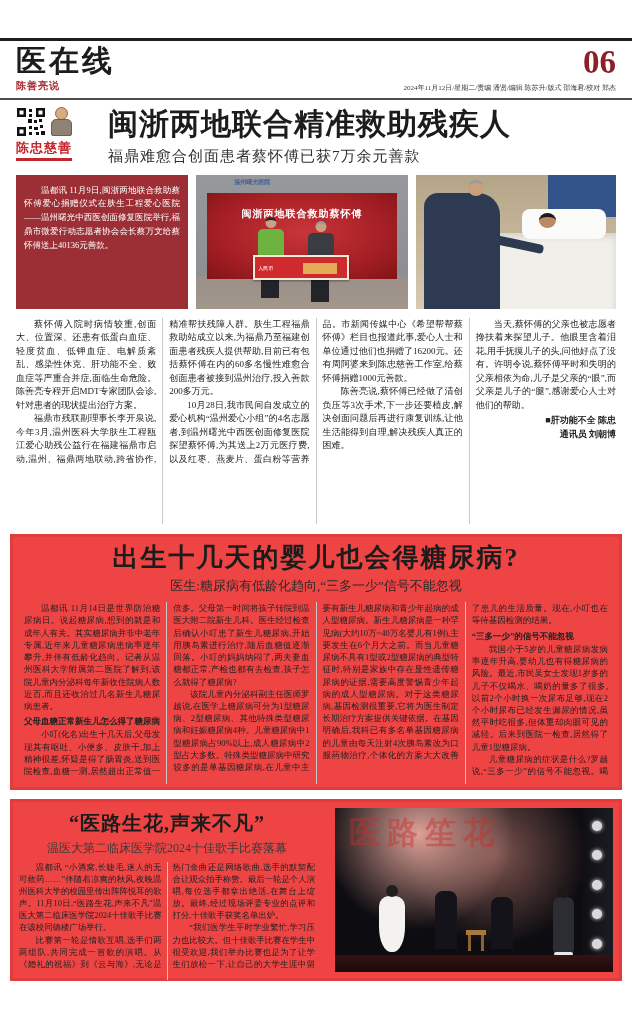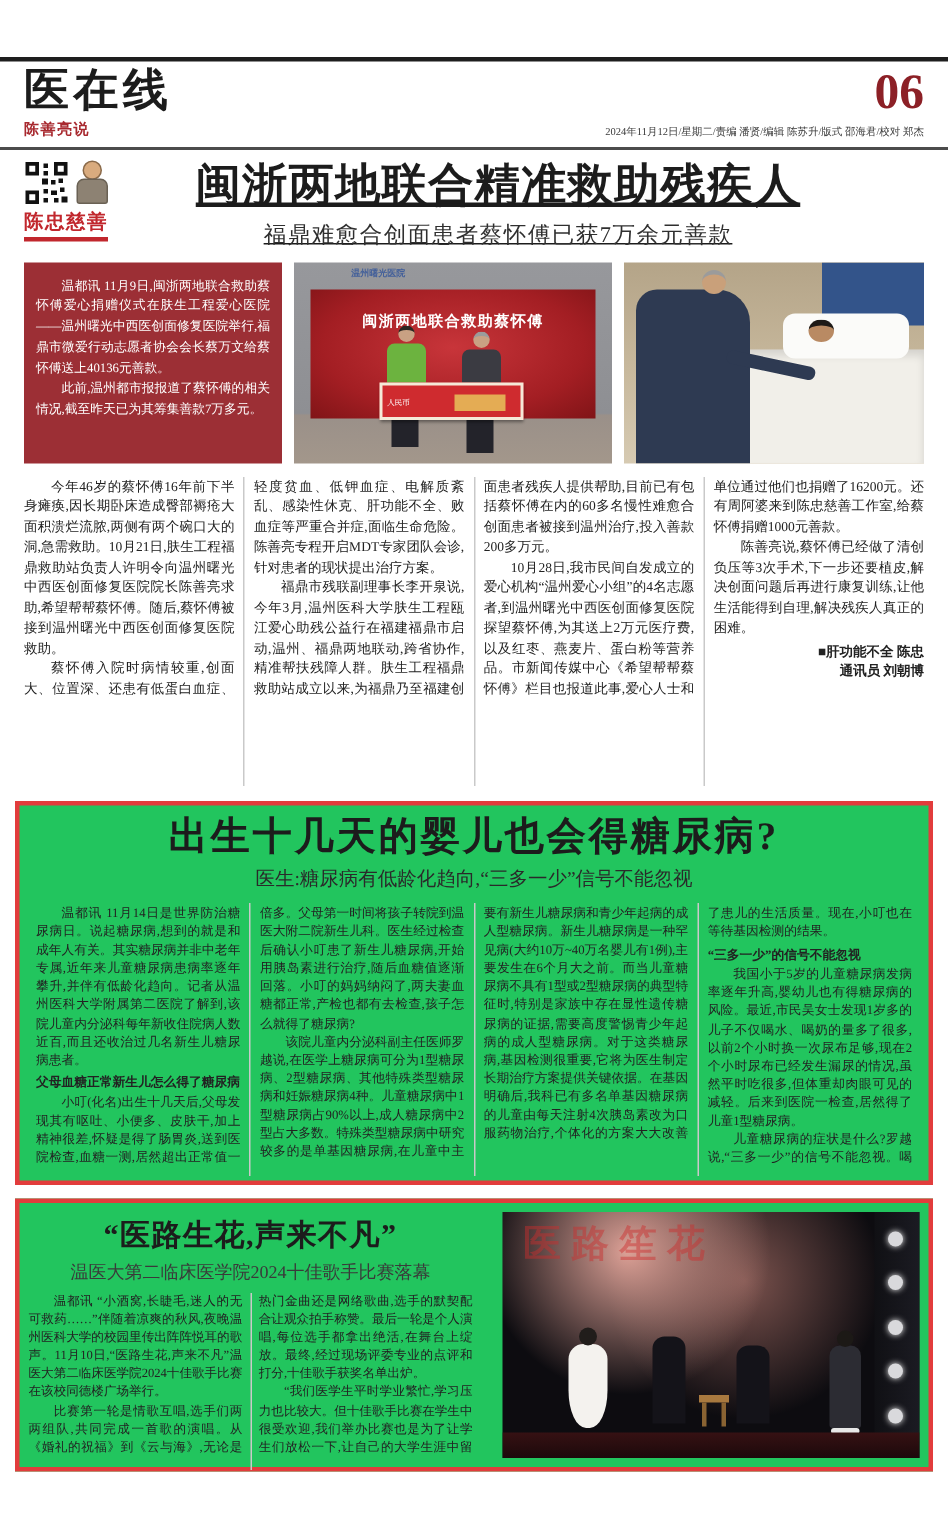--- a/index.html
+++ b/index.html
@@ -19,21 +19,21 @@
 
   
   .a1-head { display:flex; align-items:flex-start; margin-top:7px; }
   .logo { width:92px; flex:none; }
   .logo-top { display:flex; align-items:flex-start; gap:3px; }
   .qr { width:30px; height:30px; }
   .mascot { position:relative; width:26px; height:30px; }
   .mascot .m-head { position:absolute; left:6px; top:0; width:13px; height:13px; border-radius:50%; background:#d9ab7e; border:1px solid #8a6a4a; }
   .mascot .m-body { position:absolute; left:2px; top:12px; width:21px; height:17px; border-radius:5px 5px 2px 2px; background:#8d8273; border:1px solid #6a6154; }
   .logo-name { margin-top:2px; color:#c1272d; font-weight:bold; font-size:13px; letter-spacing:1px; border-bottom:3px solid #c1272d; display:inline-block; padding-bottom:1px;text-align:center; }
-  .a1-titles { flex:1; text-align:center; padding-right:60px;text-decoration:underline; }
+  .a1-titles { flex:1; padding-right:60px; }
   h1.a1-h { font-size:30px; font-weight:900; letter-spacing:1px; line-height:1.15; }
   .a1-sub { font-size:15px; color:#2f2f2f; margin-top:5px; letter-spacing:1px; }
 
   
   .photo-row { display:flex; gap:8px; margin-top:9px; height:134px; }
   .leadbox { width:172px; flex:none; background:#9c2f35; color:#fff; padding:9px 8px; font-size:8.5px; line-height:1.62; text-align:justify; }
   .leadbox p { text-indent:2em; }
   .photo { position:relative; overflow:hidden; flex:none; }
   .ceremony { width:212px; background:linear-gradient(#97989c 0%, #8e8f93 75%, #9a9089 76%, #a3978b 100%); }
   .cer-logo { position:absolute; left:18%; top:3px; font-size:6px; color:#44609a; font-weight:bold; }
@@ -56,39 +56,39 @@
   .hos-man-head { position:absolute; left:26%; top:4%; width:16px; height:16px; border-radius:50%; background:#c9a07a; border-top:3px solid #9b9b9b; }
   .hos-arm { position:absolute; left:34%; top:48%; width:30%; height:9px; background:#2e3a52; border-radius:4px; transform:rotate(12deg); }
 
   
   .body4 { margin-top:9px; height:206px; column-count:4; column-gap:13px; column-rule:1px solid #c9c9c9; font-size:9px; line-height:1.5; text-align:justify; overflow:hidden; color:#222; }
   .body4 p, .mid-cols p, .body2 p { text-indent:2em; }
   .byline { text-align:right; text-indent:0 !important; font-weight:bold; margin-top:2px; }
   .byline2 { text-align:right; text-indent:0 !important; font-weight:bold; }
 
   
-  .redbox { border:3px solid #e23c3c; background:#22c55e; }
+  .redbox { border:3px solid #e23c3c; background:#ef4444; }
   .mid { margin:10px 10px 0; padding:7px 11px 6px; height:256px; }
   h2.a2-h { text-align:center; font-size:26px; font-weight:900; letter-spacing:2px; line-height:1.1; }
   .sub2 { text-align:center; font-size:13px; color:#2a2a2a; margin:5px 0 7px; }
   .mid-cols { column-count:4; column-gap:13px; column-rule:1px solid #c9c9c9; font-size:8.5px; line-height:1.44; height:182px; text-align:justify; overflow:hidden; color:#222; }
   .subhead { font-weight:bold; text-indent:0 !important; margin:3px 0 1px; }
 
   .bottom { margin:9px 10px 0; padding:6px; height:182px; display:flex; gap:20px; }
   .bottom-left { width:296px; flex:none; }
   h3.a3-h { text-align:center; font-size:20px; font-weight:900; letter-spacing:1px; margin-top:2px; }
   .sub3 { text-align:center; font-size:12px; color:#3a3a3a; margin:3px 0 5px; }
   .body2 { column-count:2; column-gap:11px; column-rule:1px solid #c9c9c9; font-size:8.4px; line-height:1.45; height:118px; text-align:justify; overflow:hidden; color:#222; }
 
   
   .stage { flex:1 1 auto; position:relative; overflow:hidden;
     background: radial-gradient(circle at 30% 16%, rgba(242,176,164,.9), rgba(242,176,164,0) 40%),
                 radial-gradient(circle at 58% 28%, rgba(214,140,128,.55), rgba(0,0,0,0) 46%),
                 #0d0c10; }
-  .stage-text { position:absolute; left:5%; top:3%; font-size:25px; font-weight:900; color:rgba(205,45,45,.45); letter-spacing:7px; white-space:nowrap; }
+  .stage-text { position:absolute; left:5%; top:3%; font-size:31px; font-weight:900; color:rgba(205,45,45,.45); letter-spacing:7px; white-space:nowrap; }
   .singer { position:absolute; left:16%; bottom:12%; width:26px; height:56px; background:#f4f2ee; border-radius:10px 10px 45% 45%; }
   .singer::before { content:""; position:absolute; left:7px; top:-11px; width:12px; height:12px; border-radius:50%; background:#211d1b; }
   .sil { position:absolute; bottom:14%; width:22px; height:58px; background:#141319; border-radius:8px 8px 0 0; }
   .sil.s1 { left:36%; } .sil.s2 { left:56%; height:52px; }
   .suitman { position:absolute; right:14%; bottom:12%; width:21px; height:55px; background:#2c2c33; border-radius:7px 7px 2px 2px; }
   .suitman::before { content:""; position:absolute; left:5px; top:-10px; width:11px; height:11px; border-radius:50%; background:#1c1916; }
   .suitman::after { content:""; position:absolute; left:1px; bottom:-4px; width:19px; height:4px; background:#e8e8e8; border-radius:2px; }
   .stool { position:absolute; left:47%; bottom:22%; width:20px; height:5px; background:#a8793f; }
   .stool::before { content:""; position:absolute; left:2px; top:5px; width:3px; height:16px; background:#8a6332; }
   .stool::after { content:""; position:absolute; right:2px; top:5px; width:3px; height:16px; background:#8a6332; }
@@ -151,21 +151,20 @@
       </div>
       <div class="a1-titles">
         <h1 class="a1-h">闽浙两地联合精准救助残疾人</h1>
         <div class="a1-sub">福鼎难愈合创面患者蔡怀傅已获7万余元善款</div>
       </div>
     </div>
 
     <div class="photo-row">
       <div class="leadbox">
         <p>温都讯 11月9日,闽浙两地联合救助蔡怀傅爱心捐赠仪式在肤生工程爱心医院——温州曙光中西医创面修复医院举行,福鼎市微爱行动志愿者协会会长蔡万文给蔡怀傅送上40136元善款。</p>
-        <p>此前,温州都市报报道了蔡怀傅的相关情况,截至昨天已为其筹集善款7万多元。</p>
       </div>
 
       <div class="photo ceremony">
         <div class="cer-logo">温州曙光医院</div>
         <div class="cer-screen">
           <div class="cer-title">闽浙两地联合救助蔡怀傅</div>
           <div class="cer-line2">仪式</div>
         </div>
         <div class="fig" style="left:62px; top:42px; width:26px; height:84px;">
           <div class="f-head"></div>
@@ -188,25 +187,25 @@
         <div class="hos-bed"></div>
         <div class="hos-pillow"></div>
         <div class="hos-patient"></div>
         <div class="hos-man"></div>
         <div class="hos-man-head"></div>
         <div class="hos-arm"></div>
       </div>
     </div>
 
     <div class="body4">
-      <p>今年46岁的蔡怀傅16年前下半身瘫痪,因长期卧床造成臀部褥疮大面积溃烂流脓,两侧有两个碗口大的洞,急需救助。10月21日,肤生工程福鼎救助站负责人许明令向温州曙光中西医创面修复医院院长陈善亮求助,希望帮帮蔡怀傅。随后,蔡怀傅被接到温州曙光中西医创面修复医院救助。</p>
       <p>蔡怀傅入院时病情较重,创面大、位置深、还患有低蛋白血症、轻度贫血、低钾血症、电解质紊乱、感染性休克、肝功能不全、败血症等严重合并症,面临生命危险。陈善亮专程开启MDT专家团队会诊,针对患者的现状提出治疗方案。</p>
       <p>福鼎市残联副理事长李开泉说,今年3月,温州医科大学肤生工程瓯江爱心助残公益行在福建福鼎市启动,温州、福鼎两地联动,跨省协作,精准帮扶残障人群。肤生工程福鼎救助站成立以来,为福鼎乃至福建创面患者残疾人提供帮助,目前已有包括蔡怀傅在内的60多名慢性难愈合创面患者被接到温州治疗,投入善款200多万元。</p>
       <p>10月28日,我市民间自发成立的爱心机构“温州爱心小组”的4名志愿者,到温州曙光中西医创面修复医院探望蔡怀傅,为其送上2万元医疗费,以及红枣、燕麦片、蛋白粉等营养品。市新闻传媒中心《希望帮帮蔡怀傅》栏目也报道此事,爱心人士和单位通过他们也捐赠了16200元。还有周阿婆来到陈忠慈善工作室,给蔡怀傅捐赠1000元善款。</p>
       <p>陈善亮说,蔡怀傅已经做了清创负压等3次手术,下一步还要植皮,解决创面问题后再进行康复训练,让他生活能得到自理,解决残疾人真正的困难。</p>
+      <p>当天,蔡怀傅的父亲也被志愿者搀扶着来探望儿子。他眼里含着泪花,用手抚摸儿子的头,问他好点了没有。许明令说,蔡怀傅平时和失明的父亲相依为命,儿子是父亲的“眼”,而父亲是儿子的“腿”,感谢爱心人士对他们的帮助。</p>
       <p class="byline">■肝功能不全 陈忠</p>
       <p class="byline2">通讯员 刘朝博</p>
     </div>
   </section>
 
   <section class="redbox mid">
     <h2 class="a2-h">出生十几天的婴儿也会得糖尿病?</h2>
     <div class="sub2">医生:糖尿病有低龄化趋向,“三多一少”信号不能忽视</div>
     <div class="mid-cols">
       <p>温都讯 11月14日是世界防治糖尿病日。说起糖尿病,想到的就是和成年人有关。其实糖尿病并非中老年专属,近年来儿童糖尿病患病率逐年攀升,并伴有低龄化趋向。记者从温州医科大学附属第二医院了解到,该院儿童内分泌科每年新收住院病人数近百,而且还收治过几名新生儿糖尿病患者。</p>

